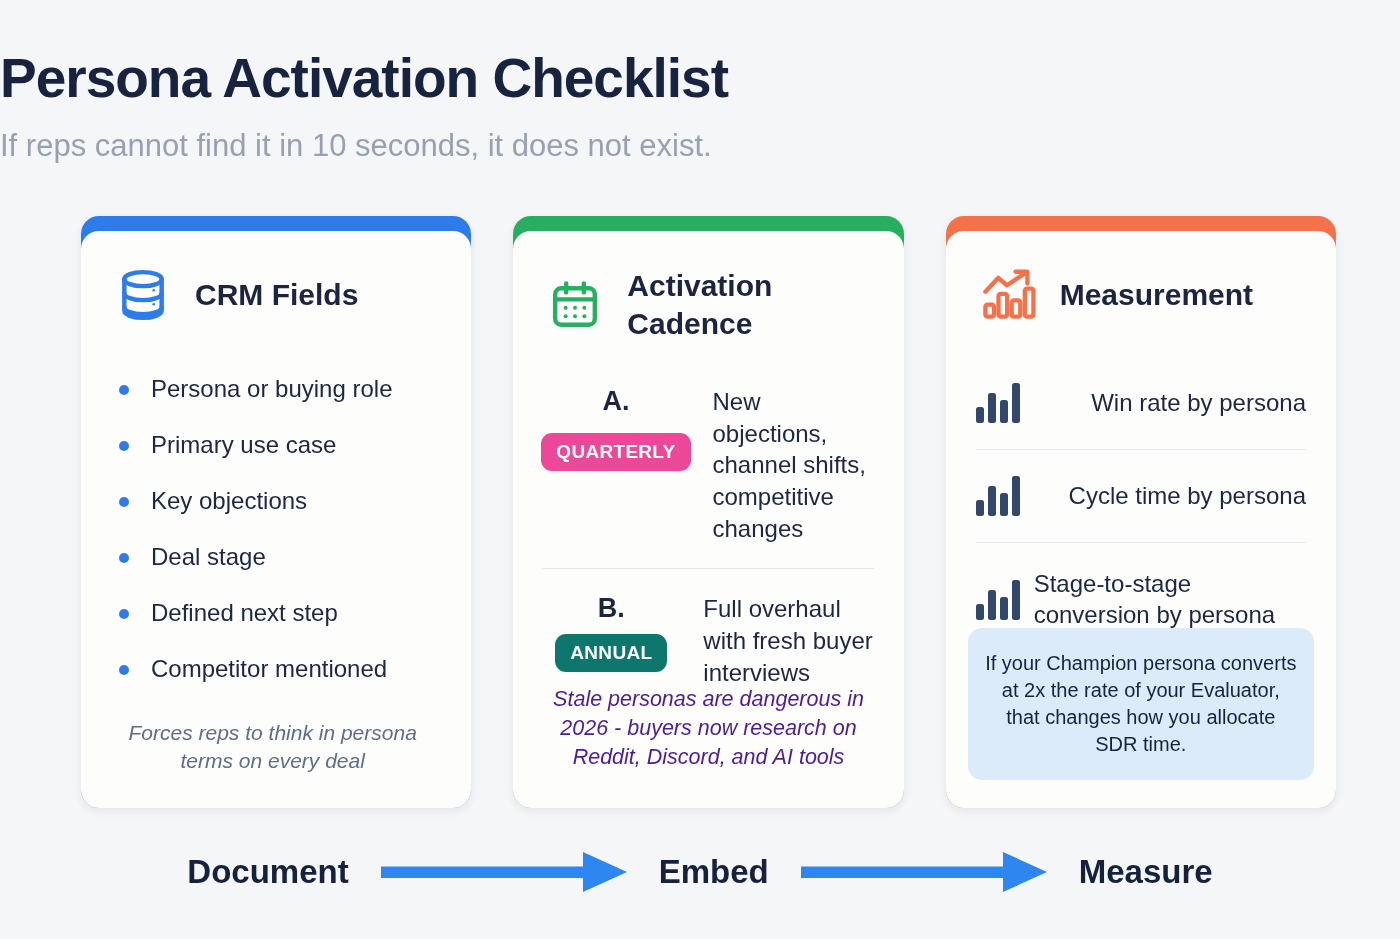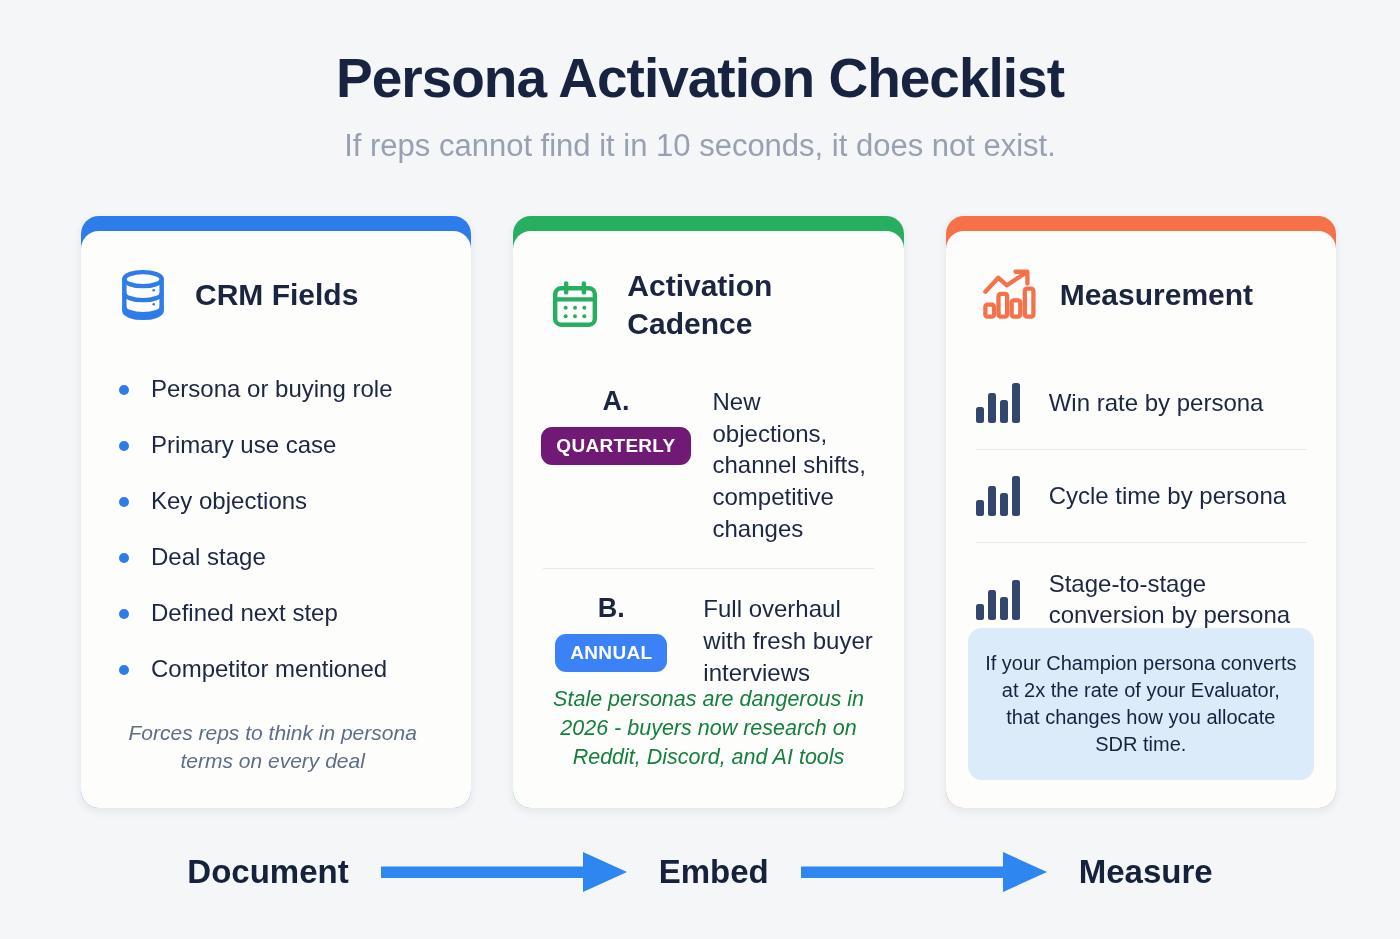--- a/index.html
+++ b/index.html
@@ -6,21 +6,21 @@
   html, body { width: 1400px; height: 939px; }
   body {
     font-family: "Liberation Sans", "DejaVu Sans", sans-serif;
     background: #f4f6f8;
     color: #1b2743;
     overflow: hidden;
   }
   .page { width: 1400px; height: 939px; position: relative; background: #f4f6f8; }
 
   
-  .header { padding-top: 46px; text-align: center; }
+  .header { padding-top: 46px; }
   .title {
     font-size: 55px;
     font-weight: 800;
     color: #18233f;
     letter-spacing: -1px;
   }
   .subtitle {
     margin-top: 18px;
     font-size: 31px;
     color: #98a1b1;
@@ -130,22 +130,23 @@
     font-size: 21.5px;
     line-height: 1.35;
     color: #e7734d;
   }
 
   
   .metrics { margin-top: 40px; }
   .metric-row {
     display: flex;
     align-items: center;
-    gap: 29px;
+    gap: 14px;
     padding: 20px 2px;
+    justify-content: space-between;
   }
   .metric-text { font-size: 24px; color: #1c2742; line-height: 1.28; }
   .bars-icon { display: flex; align-items: flex-end; gap: 4px; height: 40px; flex: 0 0 42px; }
   .bars-icon span { display: block; width: 8px; border-radius: 2.5px; background: #32476b; }
   .bars-icon .b1 { height: 16px; }
   .bars-icon .b2 { height: 30px; }
   .bars-icon .b3 { height: 23px; }
   .bars-icon .b4 { height: 40px; }
   .callout {
     position: absolute;
@@ -249,37 +250,37 @@
               <circle cx="16" cy="16.8" r="0.85" fill="#27ae60" stroke="none"></circle>
             </svg>
           </div>
           <div class="card-title">Activation Cadence</div>
         </div>
 
         <div class="cadence-body">
           <div class="cadence-row">
             <div class="cadence-left">
               <div class="cadence-label">A.</div>
-              <span class="badge" style="background-color: #701a75;">QUARTERLY</span>
+              <span class="badge" style="background-color: #ec4899; margin-top: 6px;">QUARTERLY</span>
             </div>
             <div class="cadence-text">New objections, channel shifts, competitive changes</div>
           </div>
 
           <div class="divider"></div>
 
           <div class="cadence-row">
             <div class="cadence-left">
               <div class="cadence-label">B.</div>
-              <span class="badge" style="background-color: #3b82f6;">ANNUAL</span>
+              <span class="badge" style="background-color: #0f766e;">ANNUAL</span>
             </div>
             <div class="cadence-text">Full overhaul with fresh buyer interviews</div>
           </div>
         </div>
 
-        <div class="card-note-orange" style="color: #15803d;">Stale personas are dangerous in 2026 - buyers now research on Reddit, Discord, and AI tools</div>
+        <div class="card-note-orange" style="color: #4c1d95;">Stale personas are dangerous in 2026 - buyers now research on Reddit, Discord, and AI tools</div>
       </div>
     </div>
 
     <div class="card" style="background-color: rgb(244, 113, 74);">
       <div class="card-inner">
         <div class="card-header">
           <div class="card-icon">
             <svg viewBox="0 0 26 26" fill="none" stroke="#f4714a" stroke-width="2" stroke-linecap="round" stroke-linejoin="round">
               <polyline points="2.5 11.5 8.5 5 12.5 8.5 21.5 2.5"></polyline>
               <polyline points="16.5 2.2 22 2.2 22 7.7"></polyline>

